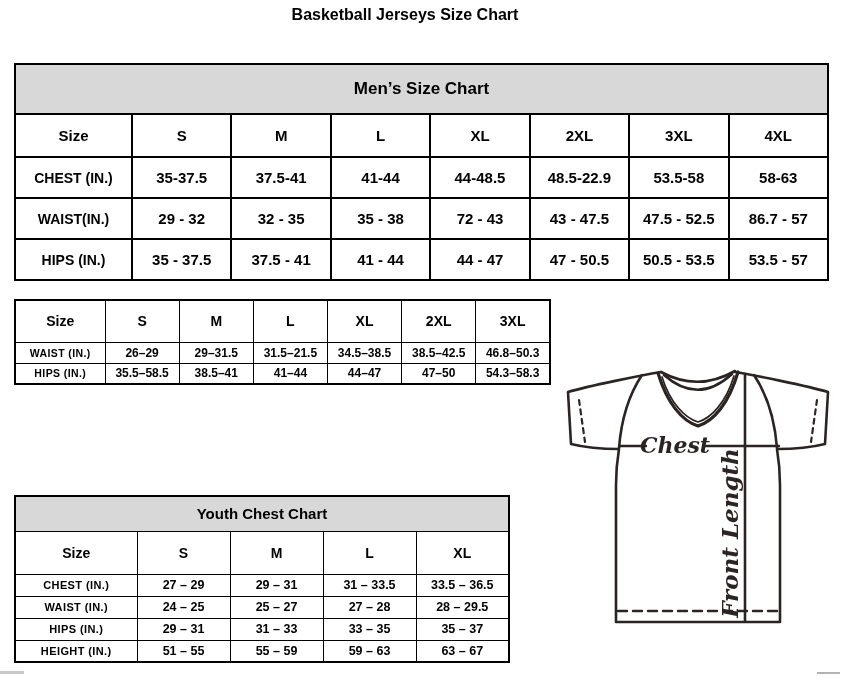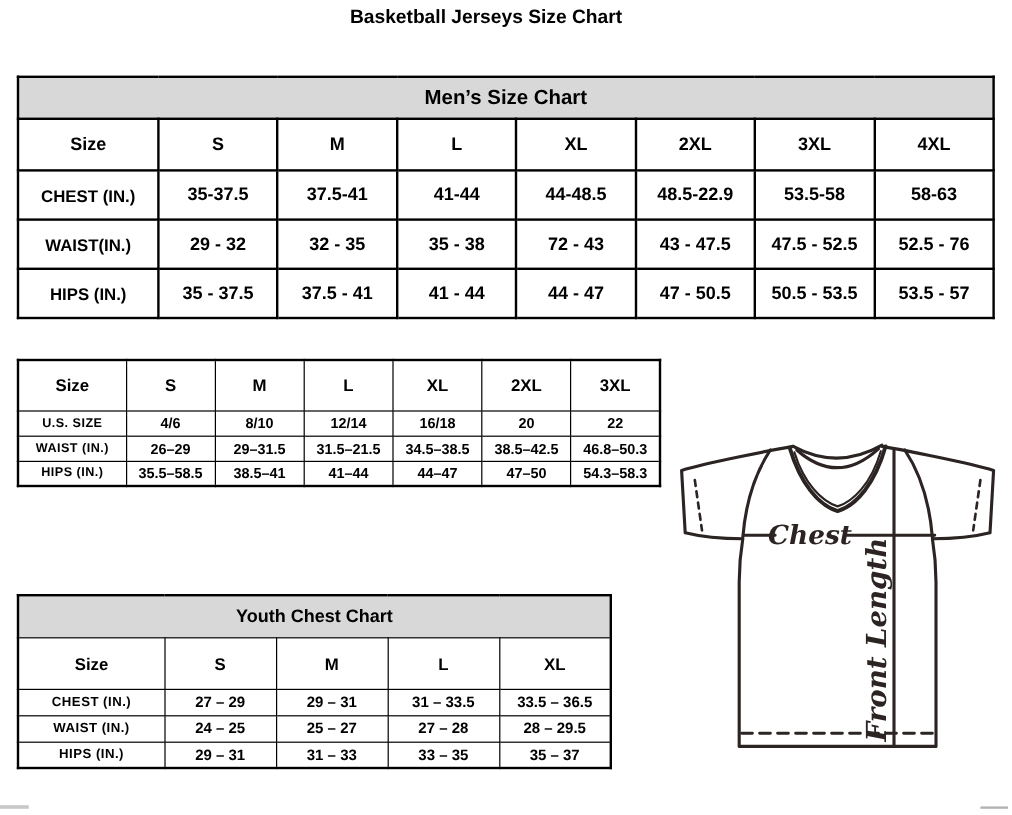--- a/index.html
+++ b/index.html
@@ -24,21 +24,21 @@
     text-align: center; vertical-align: middle;
     font-weight: bold; padding: 0; color: #000;
   }
   .tbl .ttl { background: #d8d8d8; font-weight: bold; }
   .tbl table { border: 2px solid #000; }
 
   
   .mens { left: 14px; top: 63px; width: 815px; }
   .mens td, .mens th { border-width: 2px; }
   .mens col.labelcol { width: 117px; }
-  .mens .ttl { height: 35px; font-size: 17px; }
+  .mens .ttl { height: 50px; font-size: 17px; }
   .mens .size-row th { height: 43px; font-size: 15px; }
   .mens tr.data { height: 41px; font-size: 15px; }
   .mens tr.data th { font-size: 14px; }
 
   
   .womens { left: 14px; top: 299px; width: 537px; }
   .womens col.labelcol { width: 90px; }
   .womens .ttl { height: 36px; font-size: 15px; }
   .womens .size-row th { height: 42px; font-size: 14px; }
   .womens tr.data { height: 21px; font-size: 12px; }
@@ -104,21 +104,21 @@
           <td>58-63</td>
         </tr>
         <tr class="data">
           <th>WAIST(IN.)</th>
           <td>29 - 32</td>
           <td>32 - 35</td>
           <td>35 - 38</td>
           <td>72 - 43</td>
           <td>43 - 47.5</td>
           <td>47.5 - 52.5</td>
-          <td>52.5 - 76</td>
+          <td>86.7 - 57</td>
         </tr>
         <tr class="data">
           <th>HIPS (IN.)</th>
           <td>35 - 37.5</td>
           <td>37.5 - 41</td>
           <td>41 - 44</td>
           <td>44 - 47</td>
           <td>47 - 50.5</td>
           <td>50.5 - 53.5</td>
           <td>53.5 - 57</td>
@@ -141,29 +141,20 @@
         <tr class="size-row">
           <th>Size</th>
           <th>S</th>
           <th>M</th>
           <th>L</th>
           <th>XL</th>
           <th>2XL</th>
           <th>3XL</th>
         </tr>
         <tr class="data">
-          <th>U.S. SIZE</th>
-          <td>4/6</td>
-          <td>8/10</td>
-          <td>12/14</td>
-          <td>16/18</td>
-          <td>20</td>
-          <td>22</td>
-        </tr>
-        <tr class="data">
           <th>WAIST (IN.)</th>
           <td>26–29</td>
           <td>29–31.5</td>
           <td>31.5–21.5</td>
           <td>34.5–38.5</td>
           <td>38.5–42.5</td>
           <td>46.8–50.3</td>
         </tr>
         <tr class="data">
           <th>HIPS (IN.)</th>
@@ -211,20 +202,27 @@
           <td>27 – 28</td>
           <td>28 – 29.5</td>
         </tr>
         <tr class="data">
           <th>HIPS (IN.)</th>
           <td>29 – 31</td>
           <td>31 – 33</td>
           <td>33 – 35</td>
           <td>35 – 37</td>
         </tr>
+        <tr class="data">
+          <th>HEIGHT (IN.)</th>
+          <td>51 – 55</td>
+          <td>55 – 59</td>
+          <td>59 – 63</td>
+          <td>63 – 67</td>
+        </tr>
       </tbody>
     </table>
   </div>
 
 <svg class="diagram" viewBox="0 0 282 272" xmlns="http://www.w3.org/2000/svg">
   <g fill="none" stroke="#2b2423" stroke-width="2.6" stroke-linejoin="round" stroke-linecap="round">
 
     <path d="M103,11 C85,14 30,25 10,31 L13,83 C25,86 45,88 61,88 C59,100 58,112 58,124 L58,261 L222,261 L222,124 C222,112 221,100 219,88 C235,88 255,86 267,83 L270,31 C250,25 195,14 177,11"></path>
 
     <path d="M84,14 C70,35 63,62 61,87"></path>

